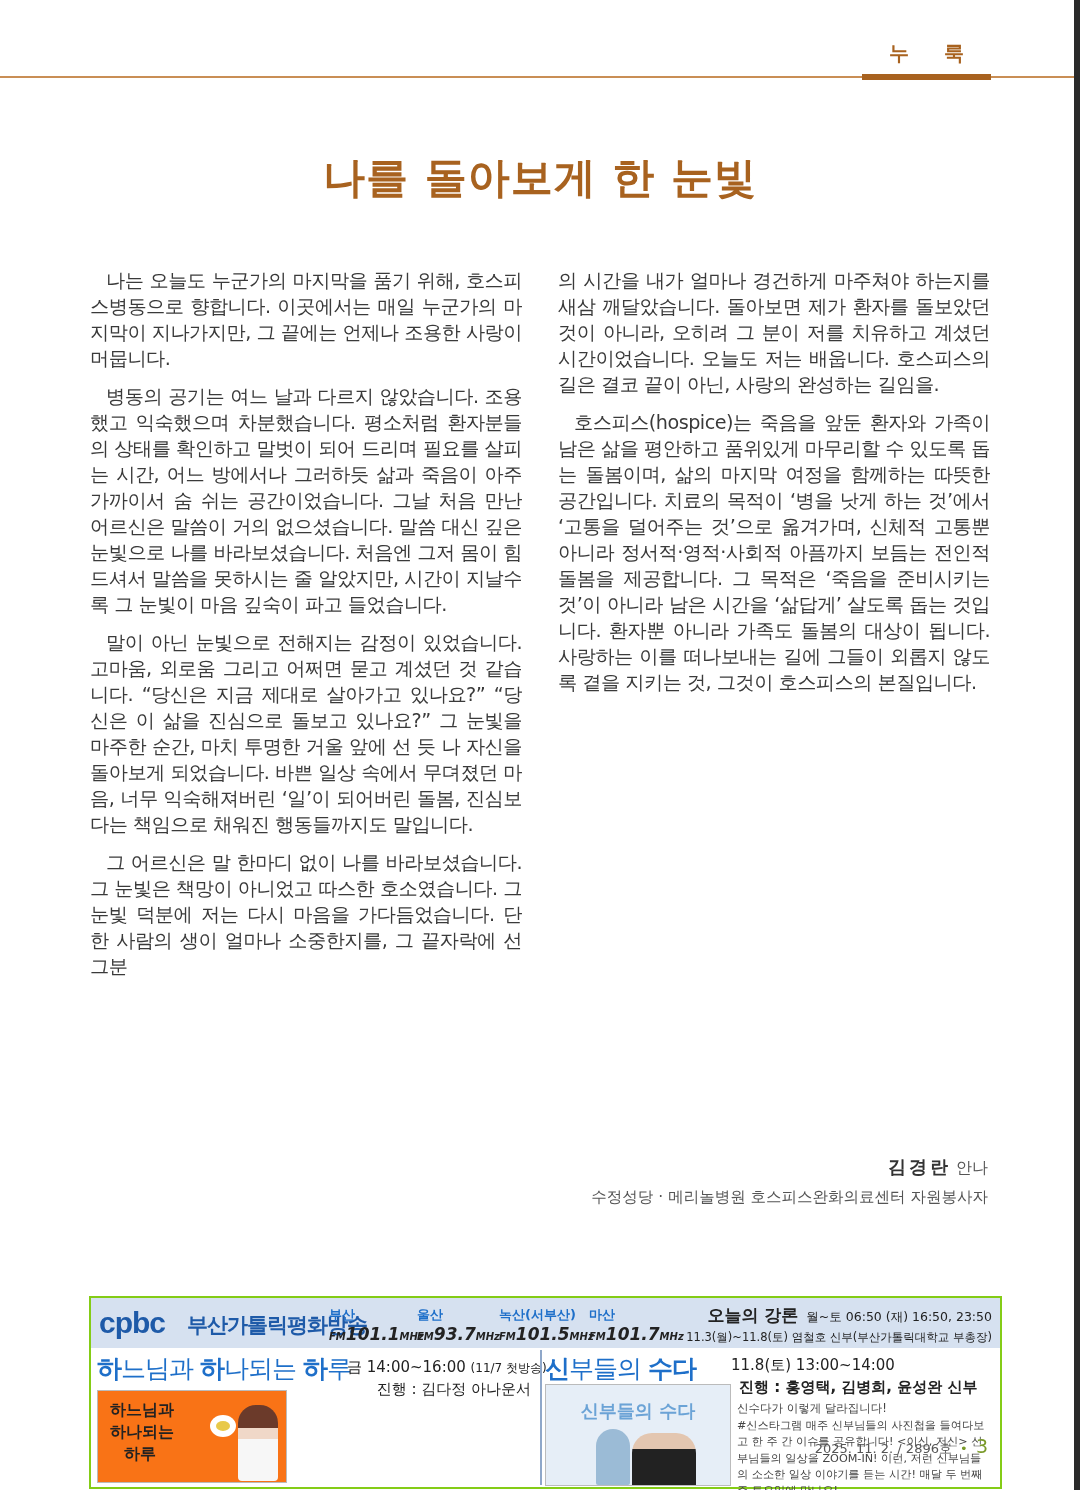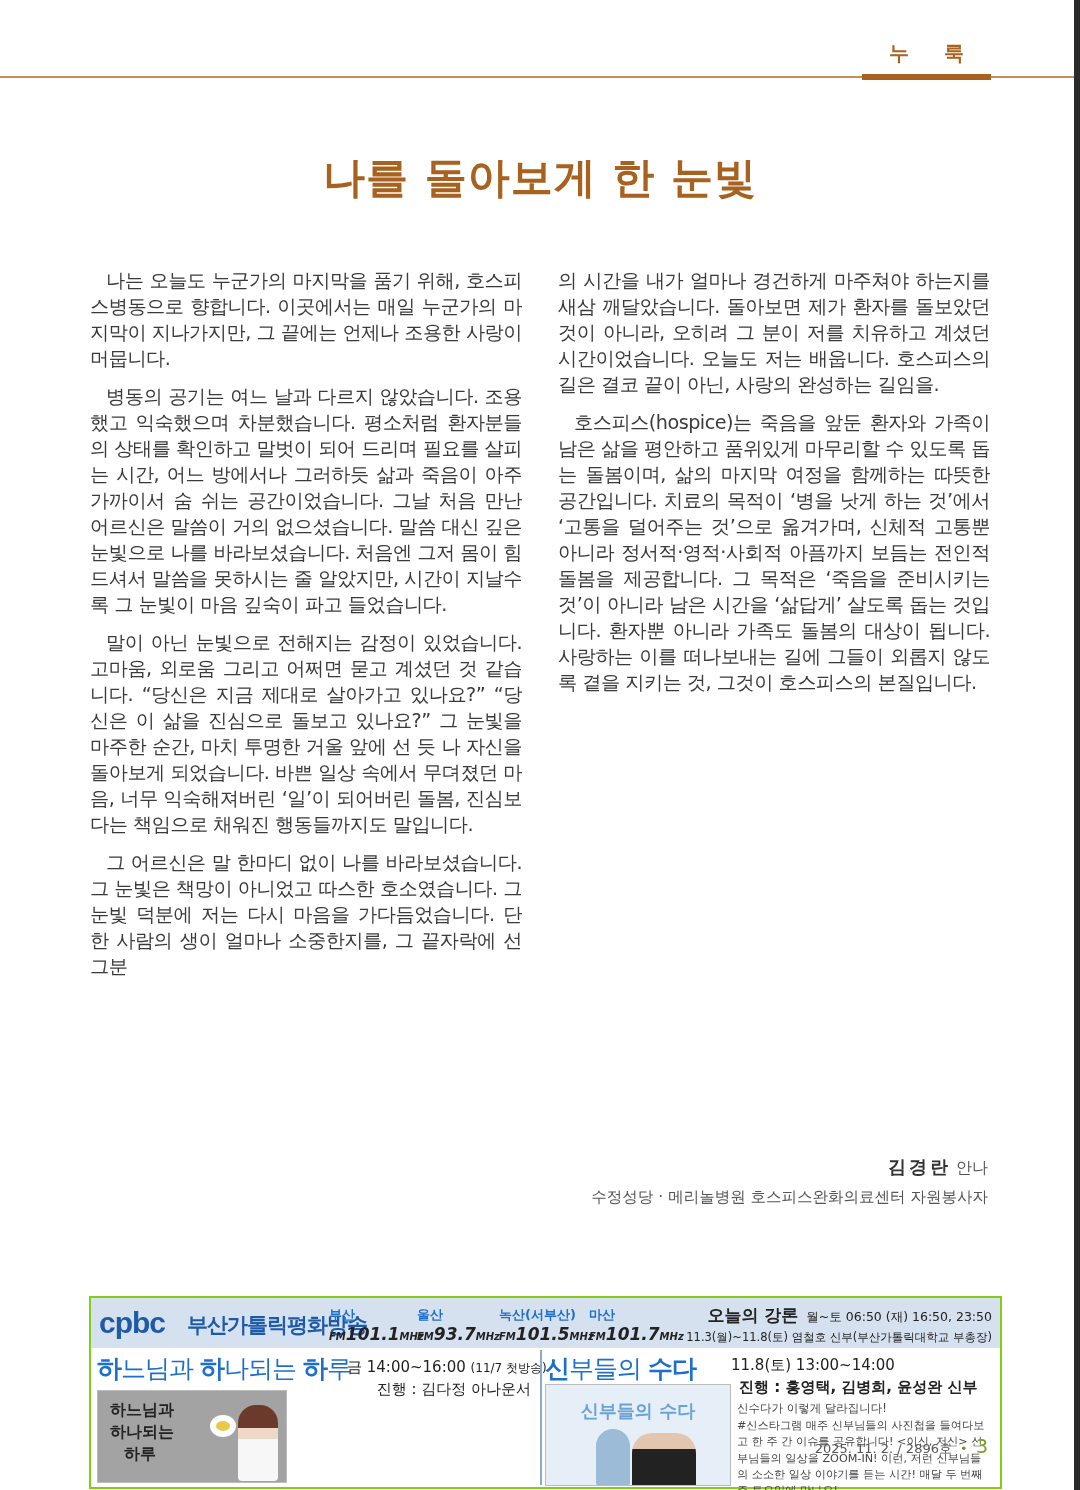--- a/index.html
+++ b/index.html
@@ -115,21 +115,21 @@
   </div>
 
   <div class="prog" style="left:6px; width:440px; height:135px;">
     <div class="ptitle">
       <span>하</span><span class="lt">느님과 </span><span>하</span><span class="lt">나되는 </span><span>하</span><span class="lt">루</span>
     </div>
     <div class="time" style="left:250px; top:6px;">
       <span>금 14:00~16:00</span> <span style="font-size:12px;">(11/7 첫방송)</span>
     </div>
     <div class="host" style="right:6px; top:28px;">진행 : 김다정 아나운서</div>
-    <div class="thumb" style="left:0; top:38px; width:188px; height:91px; background:#a3a3a3;">
+    <div class="thumb" style="left:0; top:38px; width:188px; height:91px; background:#f97316;">
       <div style="position:absolute; left:12px; top:8px; font-size:16px; font-weight:bold; color:#222; line-height:22px;">
         <div>하느님과</div>
         <div>하나되는</div>
         <div style="padding-left:14px;">하루</div>
       </div>
       <div style="position:absolute; left:118px; top:30px; width:14px; height:10px; background:#e8c94a; border-radius:50%; box-shadow:0 0 0 6px #fff;"></div>
       <div style="position:absolute; right:8px; top:14px; width:40px; height:76px; background:linear-gradient(#6b3a2a 0 30%, #f0d8c8 30% 45%, #f7f7f7 45%); border-radius:18px 18px 4px 4px;"></div>
     </div>
   </div>
 

